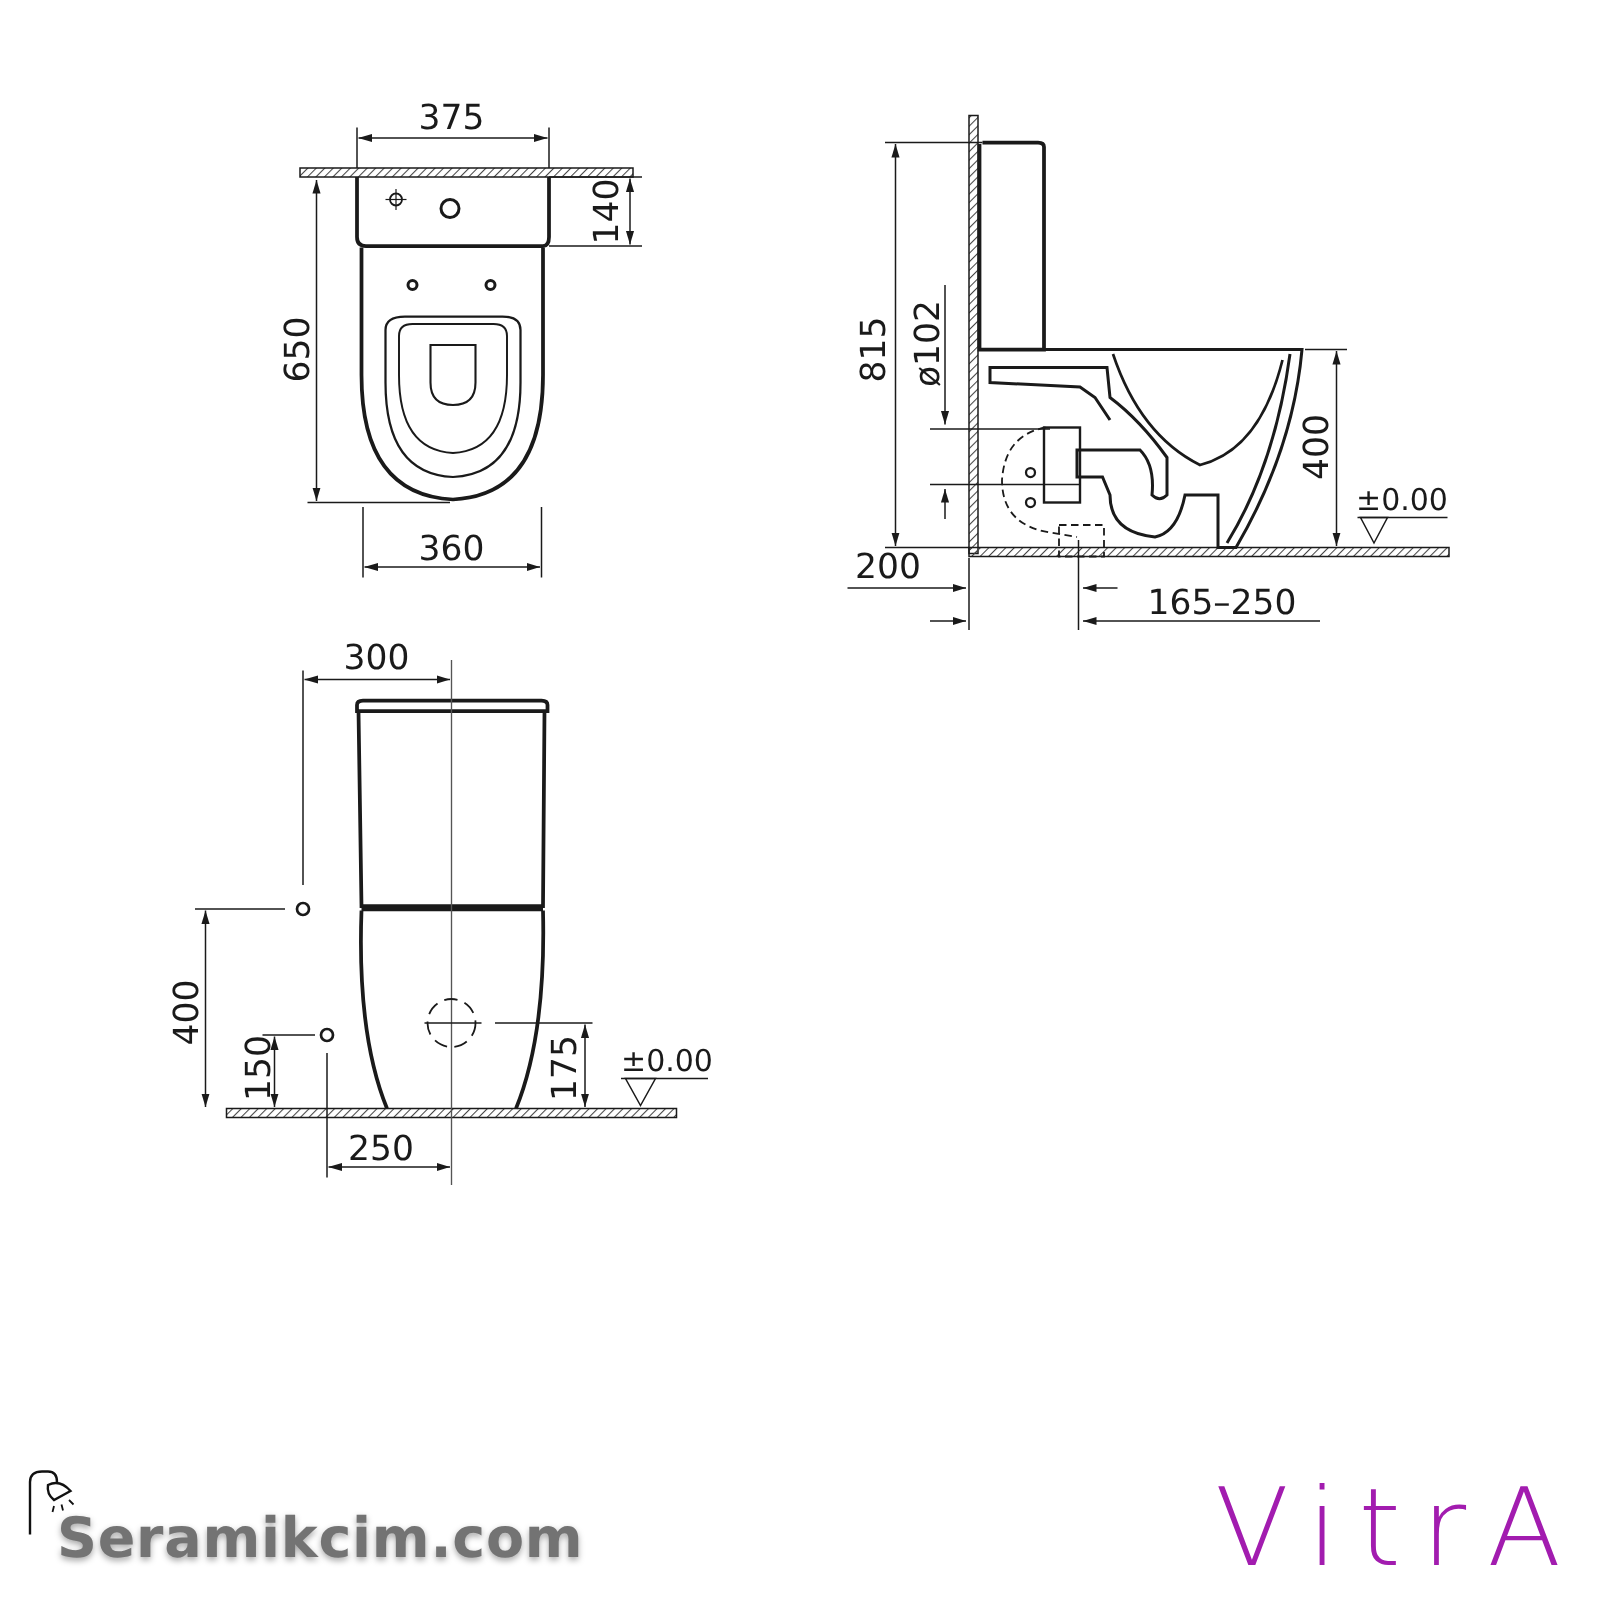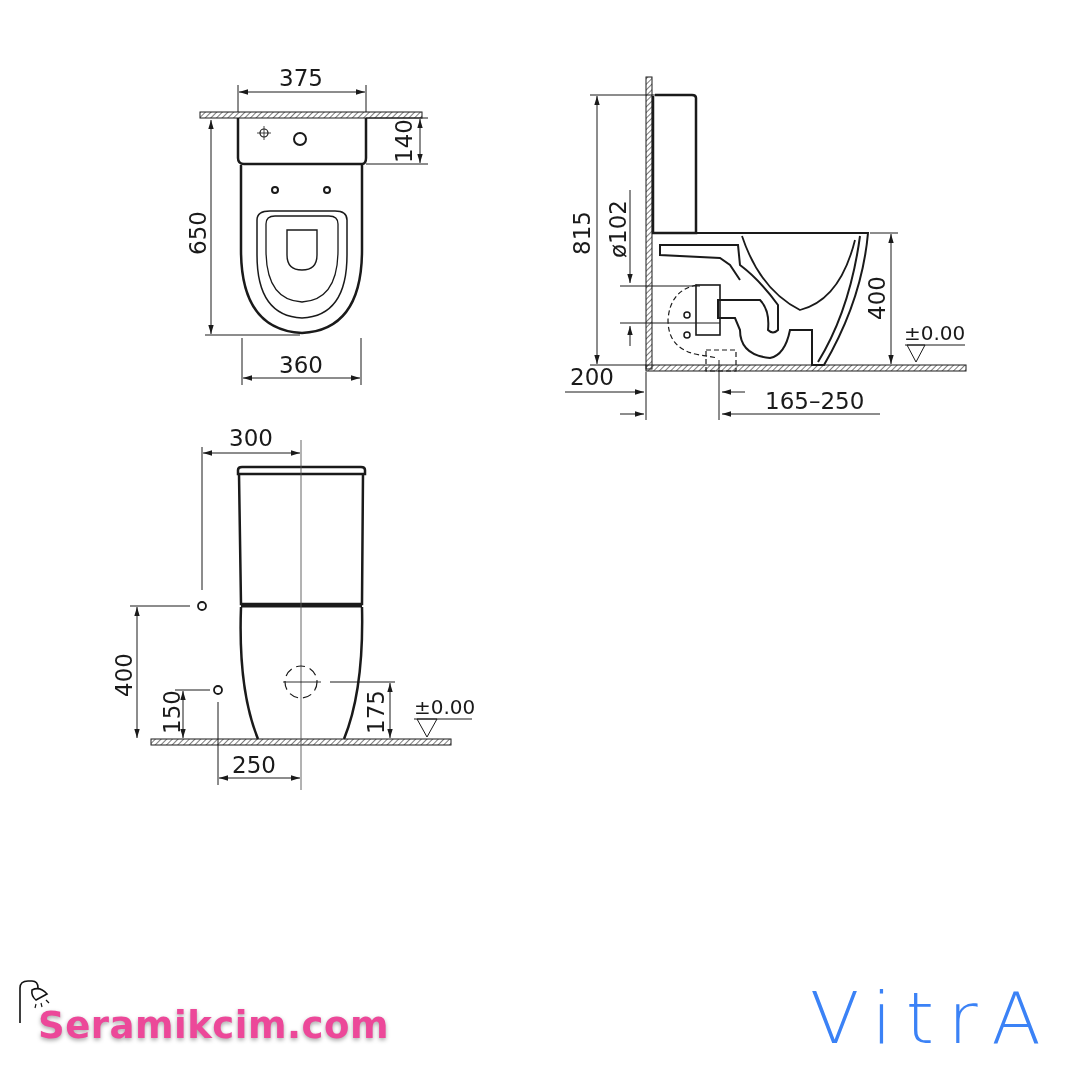--- a/index.html
+++ b/index.html
@@ -1,21 +1,21 @@
 <!DOCTYPE html>
 <html><head>
 <meta charset="utf-8">
 <style>
   html, body { margin:0; padding:0; background:#ffffff; }
   body { width:1080px; height:1080px; position:relative; overflow:hidden; font-family:"DejaVu Sans", sans-serif; }
   svg.drawing { position:absolute; left:0; top:0; }
   .dim { font-family:"DejaVu Sans", sans-serif; font-size:23px; fill:#1a1a1a; }
-  .brand { position:absolute; left:38px; top:1004px; font-family:"DejaVu Sans", sans-serif; font-weight:bold; font-size:37px; color:#ec4899; letter-spacing:0.5px; text-shadow:0 2px 4px rgba(0,0,0,0.35); }
+  .brand { position:absolute; left:38px; top:1004px; font-family:"DejaVu Sans", sans-serif; font-weight:bold; font-size:37px; color:#737373; letter-spacing:0.5px; text-shadow:0 2px 4px rgba(0,0,0,0.35); }
   .shower { position:absolute; left:16px; top:978px; }
-  .vitra { position:absolute; left:810px; top:976px; font-family:"DejaVu Sans", sans-serif; font-weight:300; font-size:72px; color:#3b82f6; letter-spacing:14px; }
+  .vitra { position:absolute; left:810px; top:976px; font-family:"DejaVu Sans", sans-serif; font-weight:300; font-size:72px; color:#a21caf; letter-spacing:14px; }
 </style>
 </head>
 <body>
 
 <svg class="drawing" width="1080" height="1080" viewBox="0 0 1080 1080" xmlns="http://www.w3.org/2000/svg">
   <defs>
     <pattern id="hatch" patternUnits="userSpaceOnUse" width="4" height="4" patternTransform="rotate(45)">
       <line x1="0" y1="0" x2="0" y2="4" stroke="#444" stroke-width="1.4"></line>
     </pattern>
     <marker id="arr" viewBox="0 0 10 10" refX="10" refY="5" markerWidth="9" markerHeight="9" orient="auto-start-reverse">

